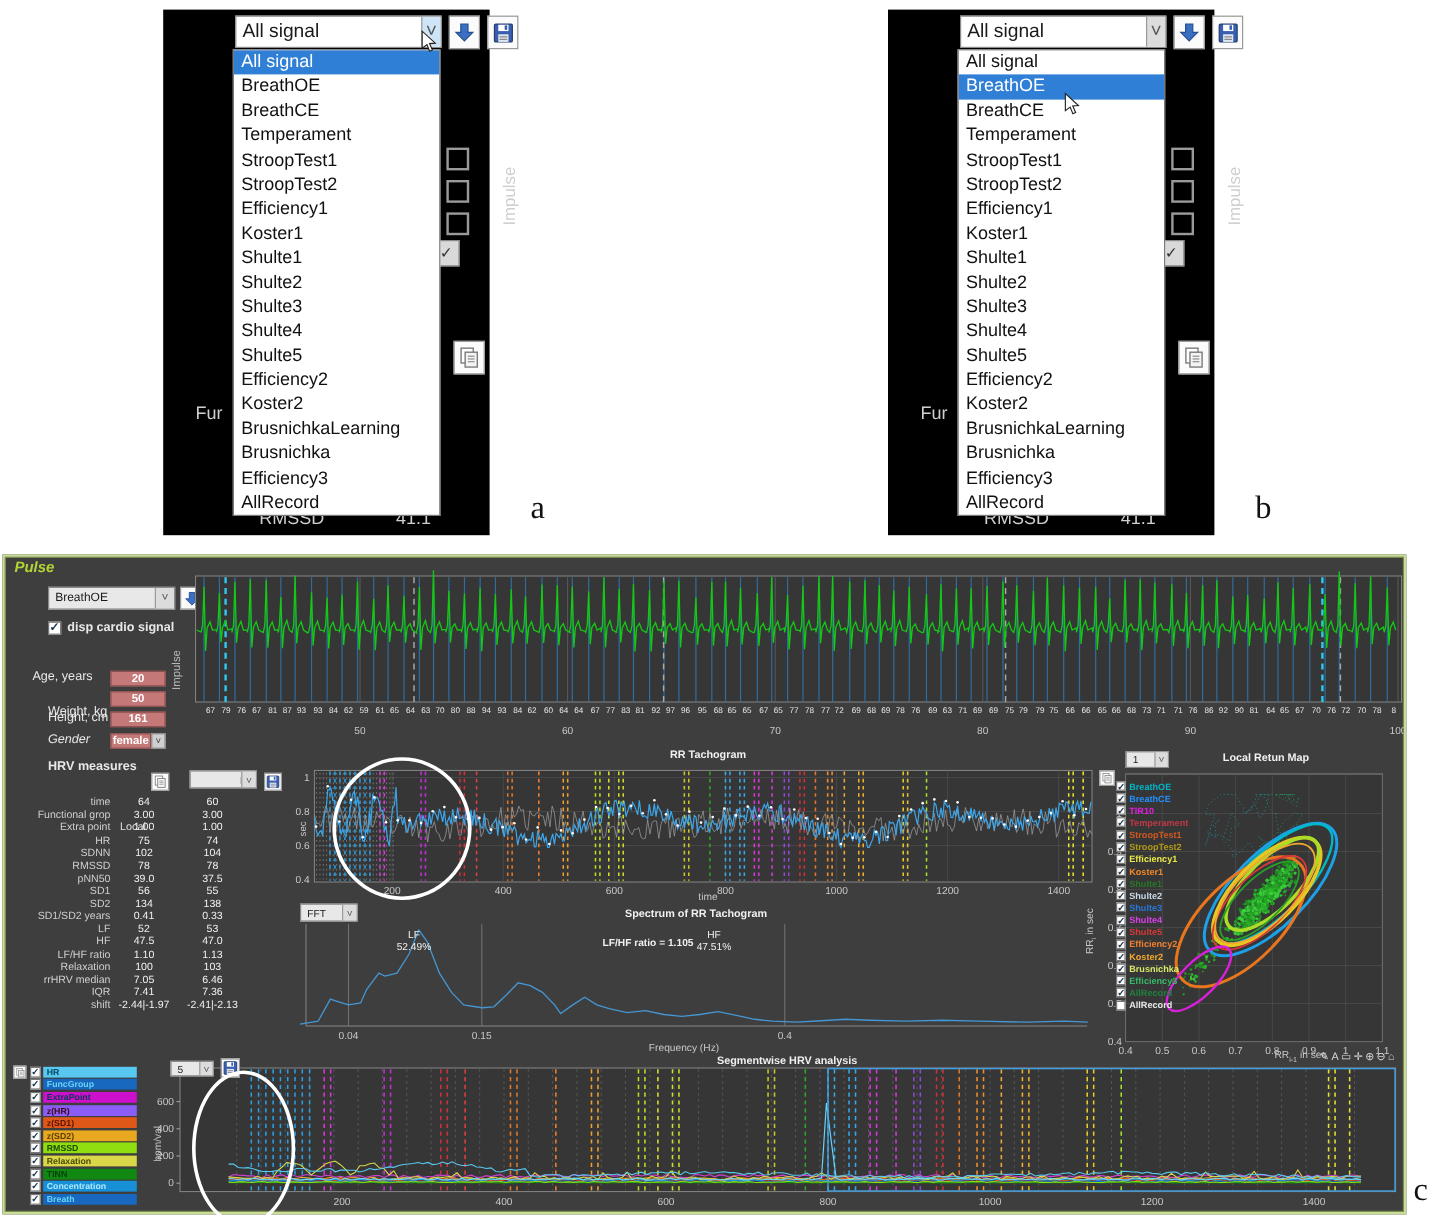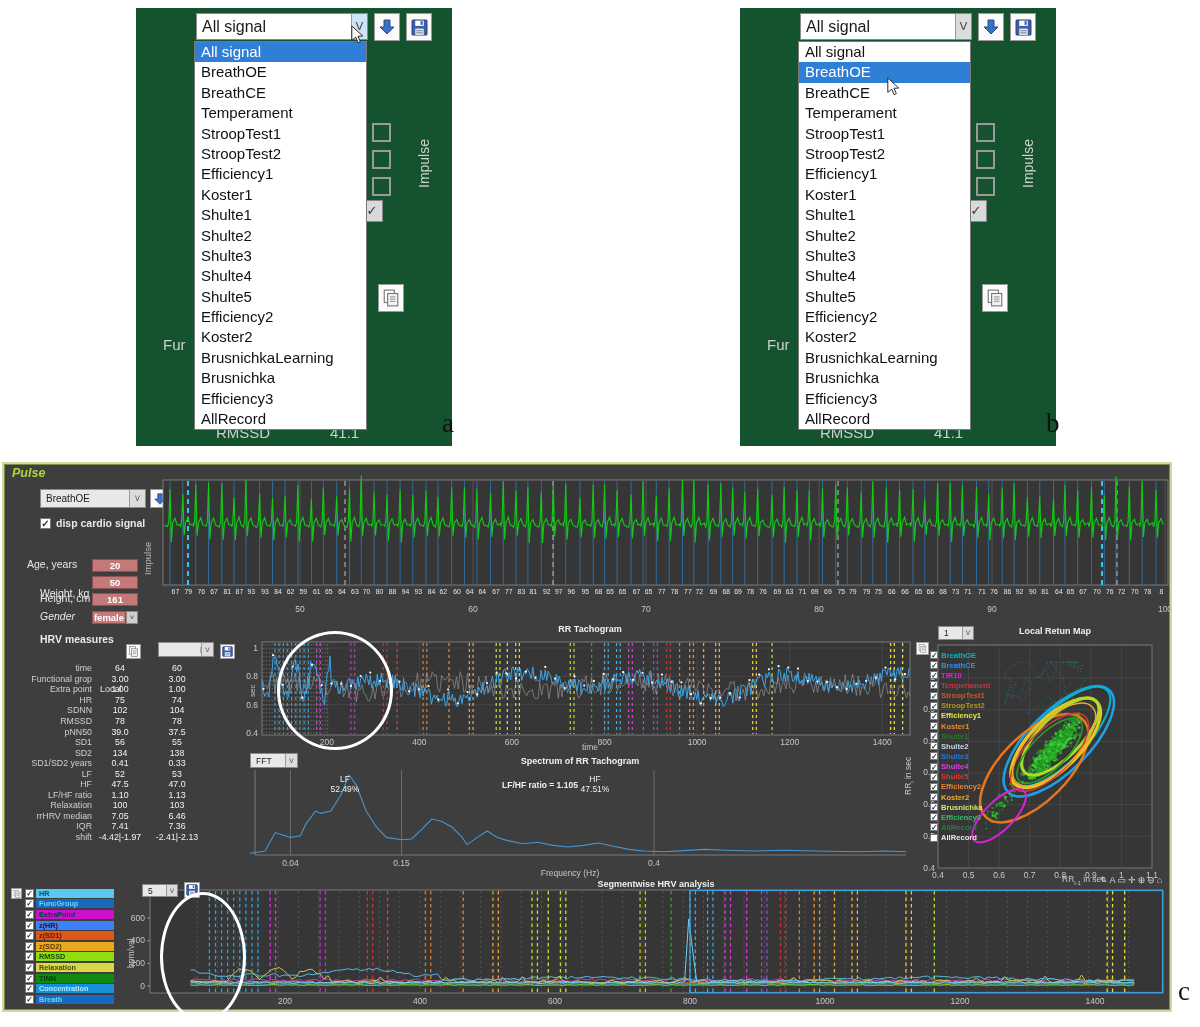--- a/index.html
+++ b/index.html
@@ -1,19 +1,19 @@
 <!DOCTYPE html>
 <html><head>
 <meta charset="utf-8">
 <style>
   html,body{margin:0;padding:0;background:#fff;}
   .page{position:relative;width:1200px;height:1027px;background:#fff;overflow:hidden;
         font-family:"Liberation Sans",sans-serif;}
   .abs{position:absolute;}
-  .panel-ab{position:absolute;width:316px;height:438px;background:#14532d;}
+  .panel-ab{position:absolute;width:272px;height:438px;background:#000000;}
   .fig-letter{position:absolute;font-family:"Liberation Serif",serif;font-size:27px;color:#111;}
   .combo{position:absolute;display:flex;align-items:center;background:#fff;border:1px solid #8a8a8a;box-sizing:border-box;}
   .combo .val{flex:1;padding-left:5px;color:#1a1a1a;white-space:nowrap;overflow:hidden;}
   .combo .arr{width:15px;align-self:stretch;display:flex;align-items:center;justify-content:center;
               background:#dcdcdc;border-left:1px solid #9a9a9a;color:#555;}
   .combo.gray{background:#e8e8e8;}
   .icon-btn{position:absolute;background:#fbfbfb;border:1px solid #9a9a9a;box-sizing:border-box;
             display:flex;align-items:center;justify-content:center;}
   .droplist{position:absolute;background:#fff;border:1px solid #7a7a7a;box-sizing:border-box;z-index:5;}
   .droplist .item{height:20.4px;line-height:20.4px;padding-left:6px;font-size:15px;color:#111;white-space:nowrap;}
@@ -293,21 +293,21 @@
       <div class="lab">Relaxation</div>
       <div class="v">100</div>
       <div class="v">103</div>
       <div class="lab">rrHRV median</div>
       <div class="v">7.05</div>
       <div class="v">6.46</div>
       <div class="lab">IQR</div>
       <div class="v">7.41</div>
       <div class="v">7.36</div>
       <div class="lab">shift</div>
-      <div class="v">-4.42|-1.97</div>
+      <div class="v">-2.44|-1.97</div>
       <div class="v">-2.41|-2.13</div>
     </div>
 
   <div class="abs rot" style="left:142px;top:575px;color:#b8b8b8;font-size:9.5px;">Impulse</div>
   <div class="abs rot" style="left:248px;top:697px;color:#c8c8c8;font-size:8px;">sec</div>
   <div class="abs rot" style="left:126px;top:968px;color:#c8c8c8;font-size:8.5px;">bpm/val</div>
   <div class="abs rot" style="left:903px;top:795px;color:#c8c8c8;font-size:8.5px;">
     <span>RR</span><sub>i</sub><span> in sec</span>
   </div>
 
@@ -1896,21 +1896,21 @@
       <div class="legend-seg-row">
         <span class="cb" style="width: 9px; height: 9px; line-height: 8px; font-size: 8px; margin-right: 2px;">✓</span>
         <span class="bar" style="background: rgb(24, 104, 192); color: rgb(106, 212, 244);">FuncGroup</span>
       </div>
       <div class="legend-seg-row">
         <span class="cb" style="width: 9px; height: 9px; line-height: 8px; font-size: 8px; margin-right: 2px;">✓</span>
         <span class="bar" style="background: rgb(204, 16, 204); color: rgb(8, 58, 80);">ExtraPoint</span>
       </div>
       <div class="legend-seg-row">
         <span class="cb" style="width: 9px; height: 9px; line-height: 8px; font-size: 8px; margin-right: 2px;">✓</span>
-        <span class="bar" style="background: #3b82f6; color: rgb(64, 8, 16);">z(HR)</span>
+        <span class="bar" style="background: #8b5cf6; color: rgb(64, 8, 16);">z(HR)</span>
       </div>
       <div class="legend-seg-row">
         <span class="cb" style="width: 9px; height: 9px; line-height: 8px; font-size: 8px; margin-right: 2px;">✓</span>
         <span class="bar" style="background: rgb(224, 88, 24); color: rgb(90, 20, 4);">z(SD1)</span>
       </div>
       <div class="legend-seg-row">
         <span class="cb" style="width: 9px; height: 9px; line-height: 8px; font-size: 8px; margin-right: 2px;">✓</span>
         <span class="bar" style="background: rgb(232, 168, 32); color: rgb(90, 60, 4);">z(SD2)</span>
       </div>
       <div class="legend-seg-row">

